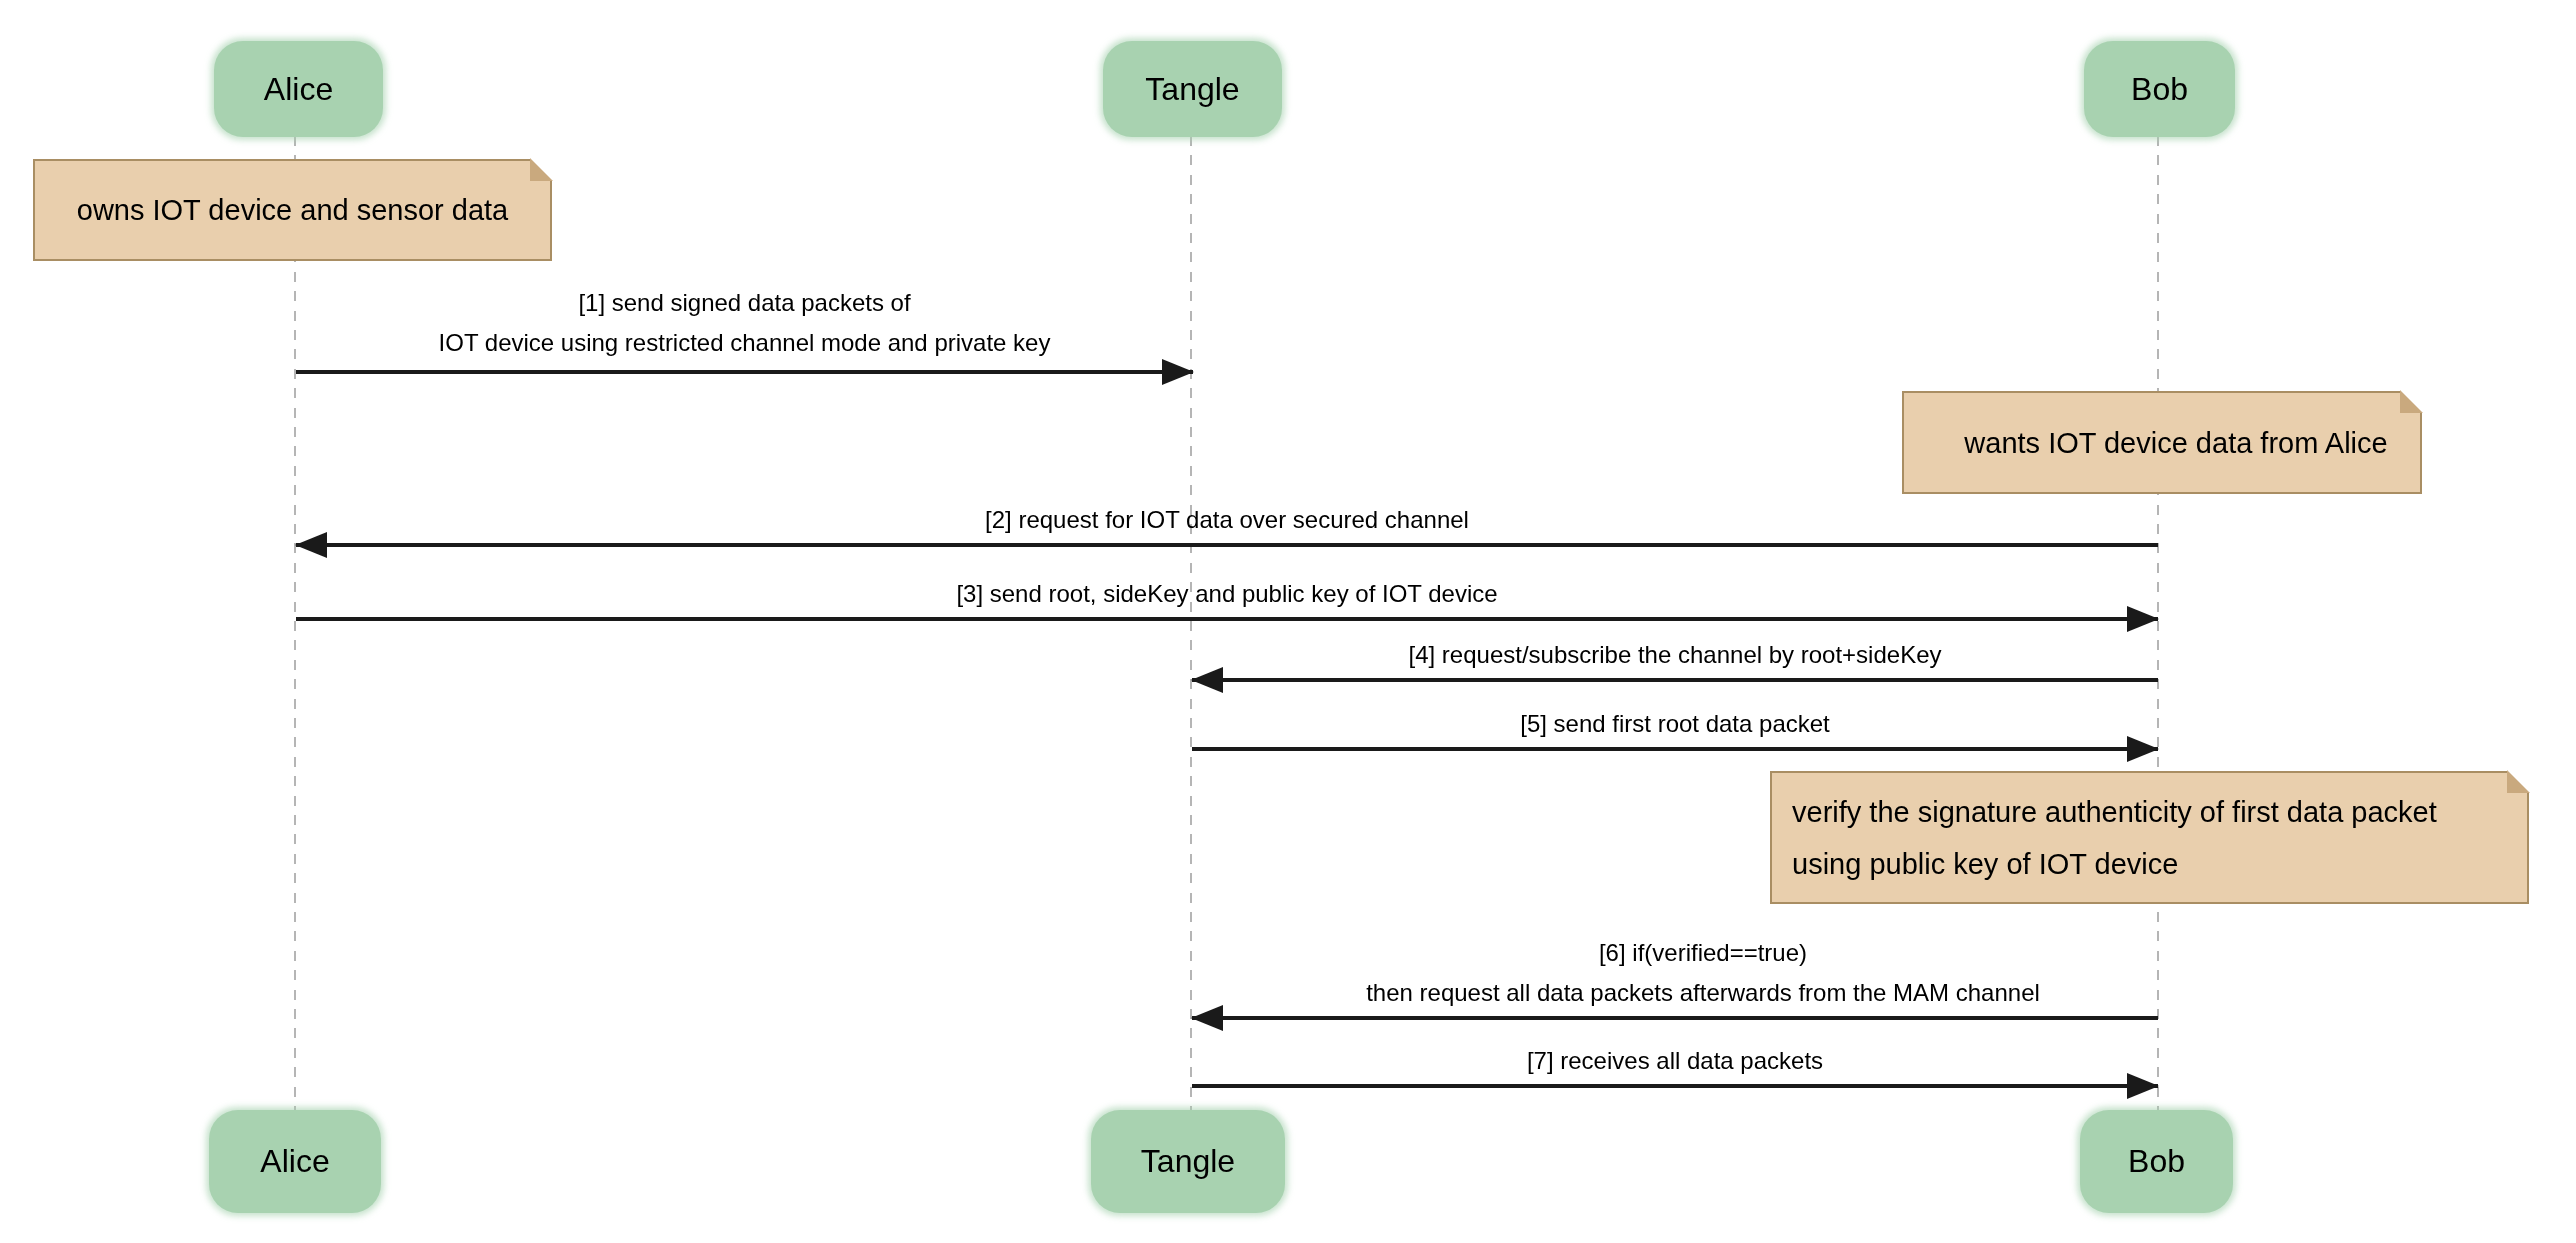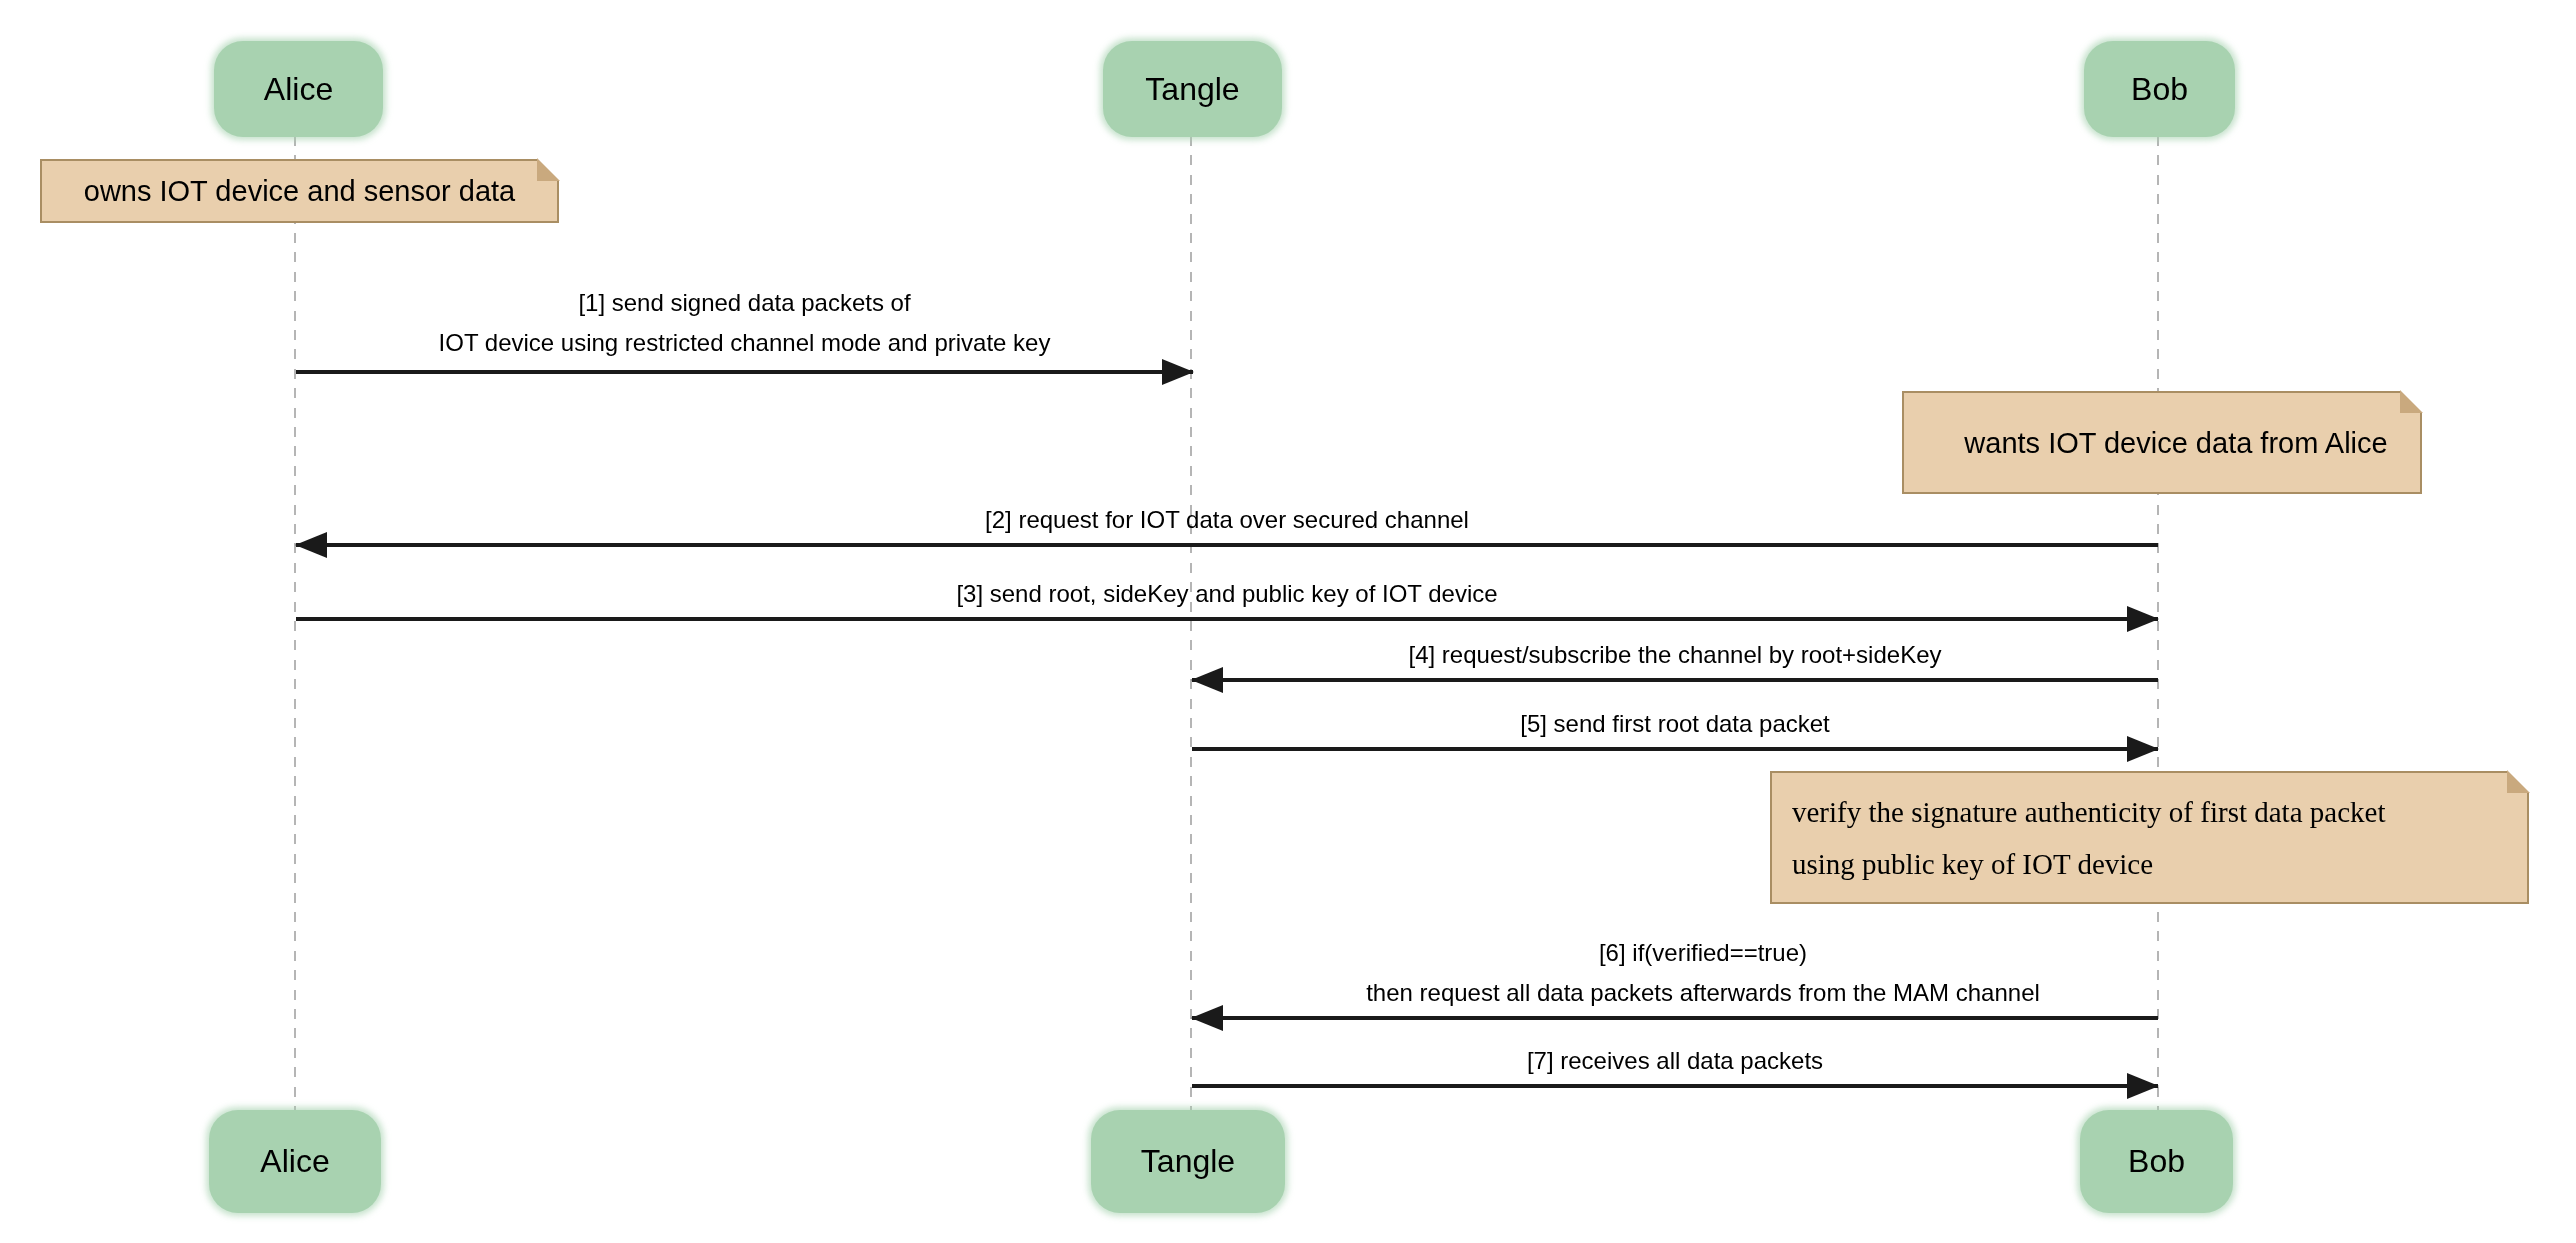--- a/index.html
+++ b/index.html
@@ -24,21 +24,21 @@
     background:var(--note_fill,#e9cfad);border:2.9px solid var(--note_border,#a98e63);
     display:flex;align-items:center;justify-content:center;
     font-size:29px;line-height:42px;
   }
   .note::after{
     content:"";position:absolute;top:-2.9px;right:-2.9px;width:0;height:0;
     border-bottom:23px solid var(--note_fold,#c9a97e);
     border-right:23px solid #ffffff;
   }
   .note.left{justify-content:flex-start;padding-left:20px;}
-  .note .nline{white-space:nowrap;line-height:52px;font-family:Liberation Serif, serif;}
+  .note .nline{white-space:nowrap;line-height:52px;}
   
   .msg{position:absolute;height:0;}
   .msg .line{position:absolute;left:0;right:0;top:0;height:3.6px;background:var(--arrow,#1a1a1a);}
   .msg .lbl{
     position:absolute;left:50%;transform:translateX(-50%);
     text-align:center;font-size:24px;line-height:40px;white-space:nowrap;
   }
   .msg .head{position:absolute;width:0;height:0;top:-11.5px;
     border-top:13.6px solid transparent;border-bottom:13.6px solid transparent;}
   .msg .head.right{right:-1.4px;border-left:32px solid var(--arrow,#1a1a1a);}
@@ -46,21 +46,21 @@
 </style>
 </head>
 <body>
 
 <div class="diagram">
 
   <div class="lifeline" style="left:294px;top:136px;height:974px;"></div>
   <div class="lifeline" style="left:1190px;top:136px;height:974px;"></div>
   <div class="lifeline" style="left:2157px;top:136px;height:974px;"></div>
 
-  <div class="note" style="left:40px;top:159px;width:519px;height:64px;">
+  <div class="note" style="left:33px;top:159px;width:519px;height:102px;">
     <span>owns IOT device and sensor data</span>
   </div>
   <div class="note" style="left:1902px;top:391px;width:520px;height:103px;padding-left:28px;">
     <span>wants IOT device data from Alice</span>
   </div>
   <div class="note left" style="left:1770px;top:771px;width:759px;height:133px;">
     <div>
       <div class="nline">verify the signature authenticity of first data packet</div>
       <div class="nline">using public key of IOT device</div>
     </div>

